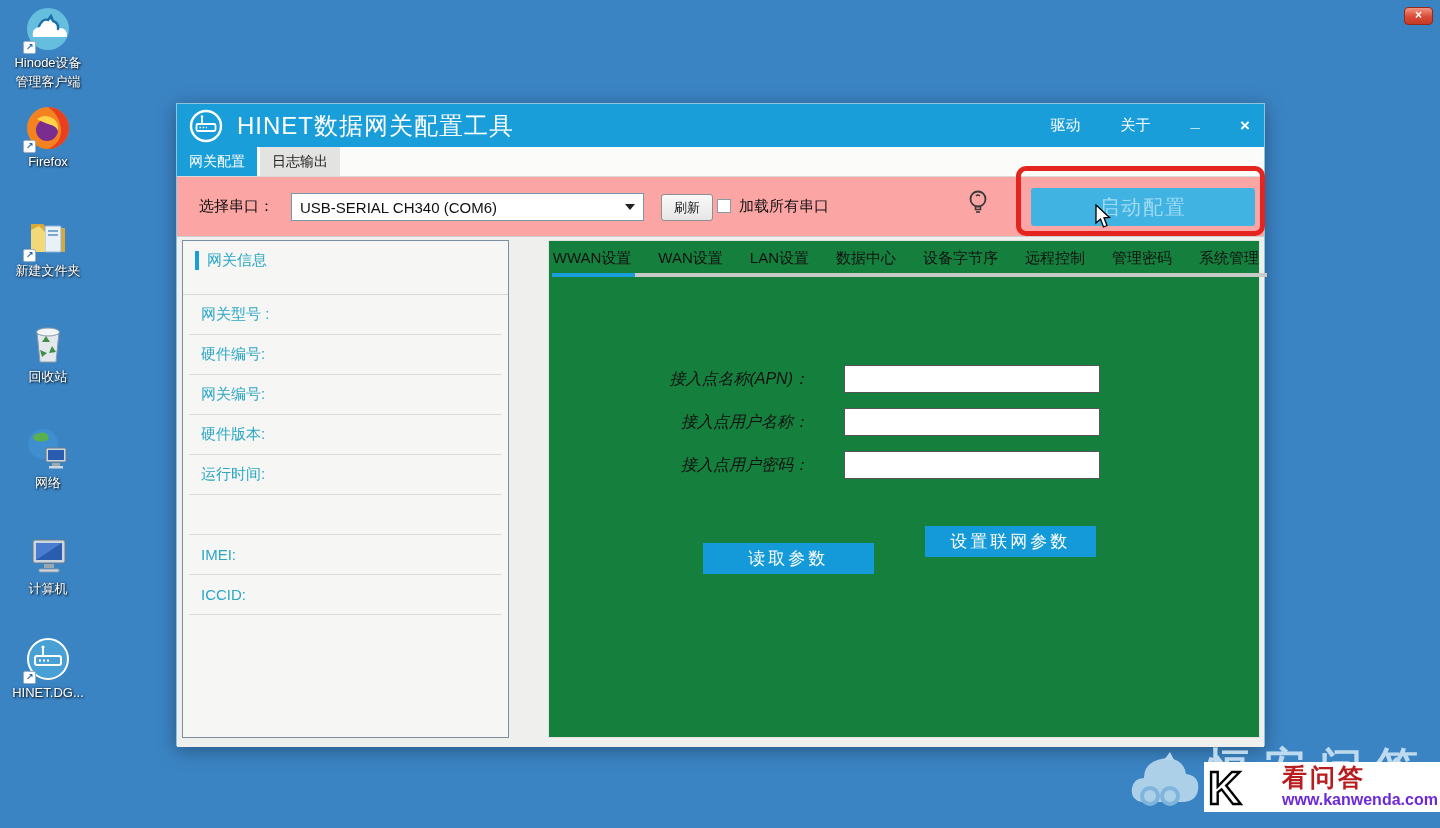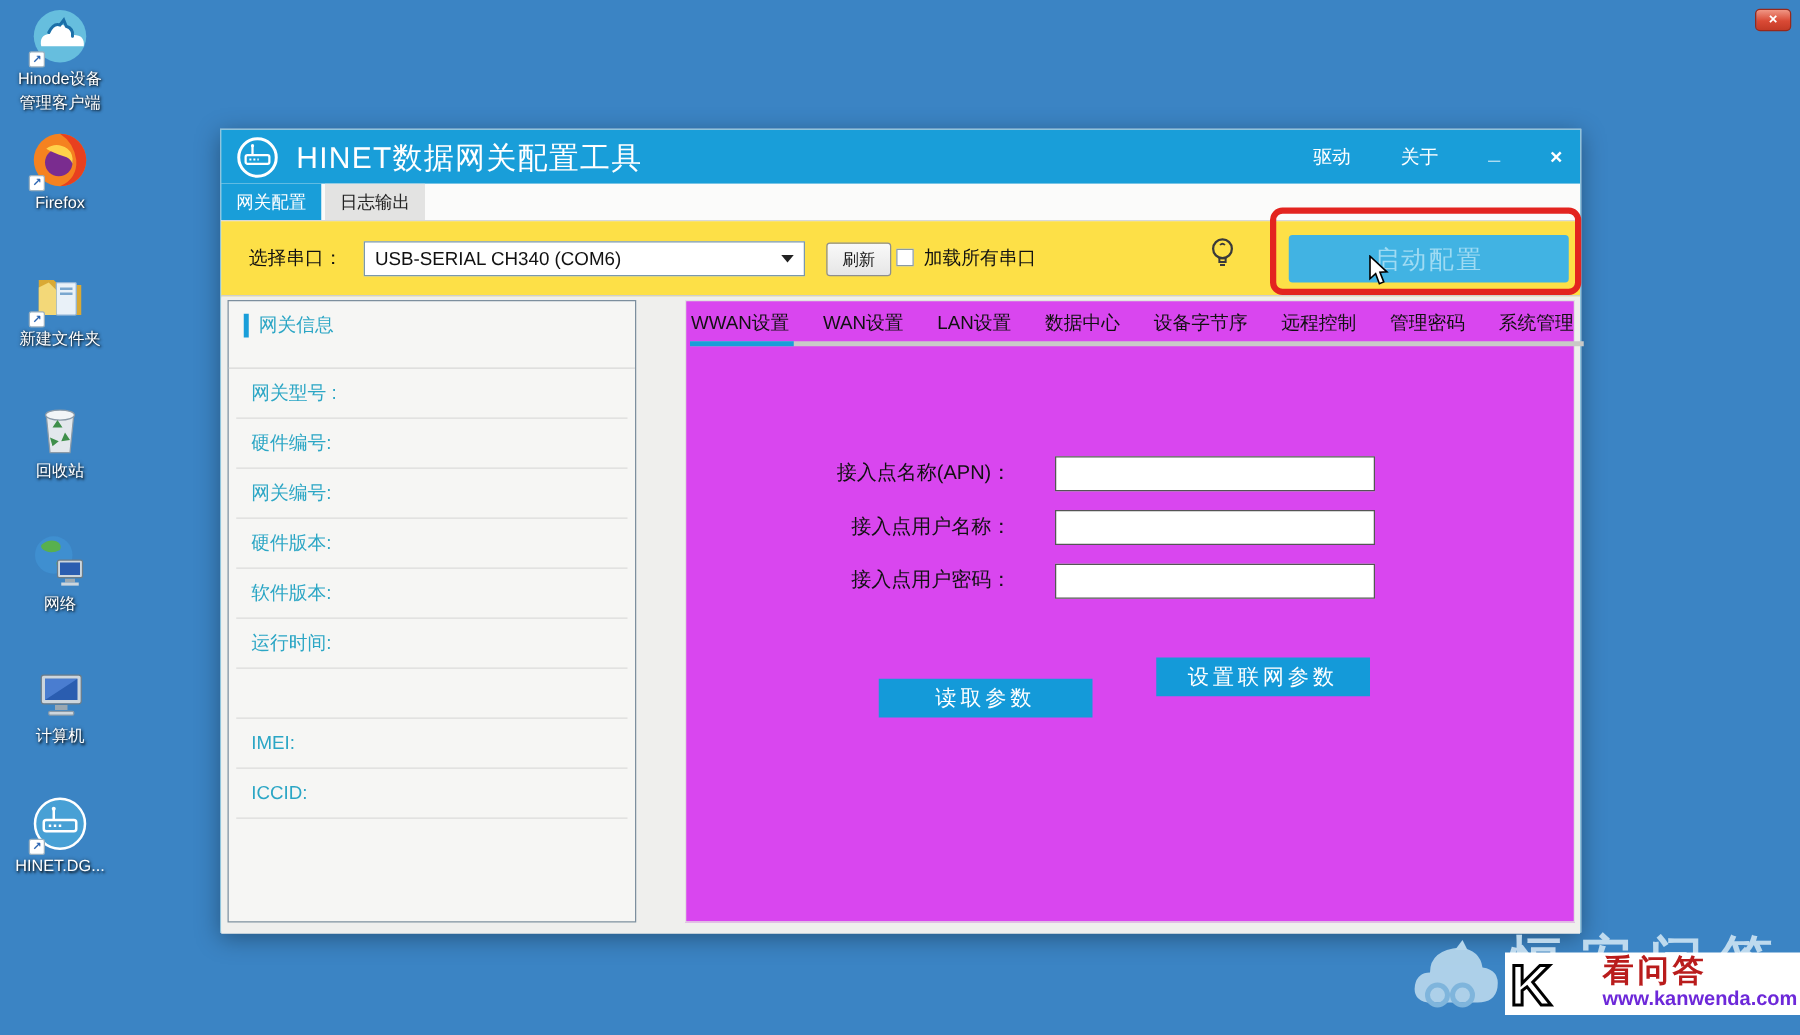--- a/index.html
+++ b/index.html
@@ -21,48 +21,48 @@
   .titlebar .menu { display:flex; align-items:center; gap:40px; color:#fff; font-size:15px; }
   .titlebar .menu span { cursor:pointer; }
   .titlebar .win-min { font-size:17px; font-weight:bold; position:relative; top:-4px; }
   .titlebar .win-close { font-size:17px; font-weight:bold; }
 
   .main-tabs { height:30px; background:#fbfbfa; display:flex; border-bottom:1px solid #d9d9d7; }
   .main-tab { min-width:76px; padding:0 12px; display:flex; align-items:center; justify-content:center; font-size:14px; margin-right:3px; cursor:pointer; }
   .main-tab.active { background:#199ed9; color:#fff; }
   .main-tab.inactive { background:#e3e3e2; color:#222; }
 
-  .toolbar { height:60px; background:#fde047; border-bottom:1px solid #cfcfcd; position:relative; }
+  .toolbar { height:60px; background:#fca5a5; border-bottom:1px solid #cfcfcd; position:relative; }
   .port-label { position:absolute; left:22px; top:20px; font-size:15px; color:#111; }
   .combo { position:absolute; left:114px; top:16px; width:353px; height:28px; background:#fff; border:1px solid #7a98ac; display:flex; align-items:center; padding:0 8px; cursor:pointer; }
   .combo .val { flex:1; font-size:15px; color:#111; white-space:nowrap; overflow:hidden; }
   .combo .arrow { width:0; height:0; border-left:5px solid transparent; border-right:5px solid transparent; border-top:6px solid #222; margin-left:6px; }
   .btn-refresh { position:absolute; left:484px; top:17px; width:52px; height:27px; font-size:13px; color:#111; background:linear-gradient(#f9f9f9,#e6e6e6); border:1px solid #8f8f8f; border-radius:3px; display:flex; align-items:center; justify-content:center; cursor:pointer; }
   .chk { position:absolute; left:540px; top:22px; width:14px; height:14px; background:#fff; border:1px solid #8a9aa5; cursor:pointer; }
   .chk-label { position:absolute; left:562px; top:20px; font-size:15px; color:#111; }
   .bulb { position:absolute; left:790px; top:11px; width:22px; height:30px; }
   .btn-start { position:absolute; left:854px; top:11px; width:224px; height:38px; background:#41b3e3; border:none; border-radius:3px; color:#9fdbf3; font-size:20px; letter-spacing:2px; cursor:pointer; }
 
   .main-area { position:absolute; left:0; top:134px; width:100%; height:509px; background:#efefed; display:flex; padding:2px 4px 9px 5px;gap:35px; }
 
   .info-panel { width:348px; background:#f6f6f4; border:1px solid #7d8f9e; display:flex; flex-direction:column; }
   .info-header { height:54px; border-bottom:1px solid #d8d8d6; display:flex; align-items:flex-start; padding:10px 0 0 12px; }
   .accent-bar { width:4px; height:19px; background:#199ed9; margin-right:8px; }
   .info-header .txt { color:#2ba6c5; font-size:15px; }
   .info-row { height:40px; margin:0 6px; border-bottom:1px solid #dcdcda; display:flex; align-items:center; padding-left:12px; color:#2ba6c5; font-size:15px; }
   .info-fill { flex:1; }
 
-  .settings-panel { flex:1; margin-left:4px; background:#d946ef; border:1px solid #e2e2e0; position:relative; }
+  .settings-panel { flex:1; margin-left:4px; background:#15803d; border:1px solid #e2e2e0; position:relative; }
   .settings-tabs { display:flex; gap:27px; padding:8px 0 0 4px; font-size:15px; color:#111; }
   .settings-tab { cursor:pointer; padding-bottom:6px; white-space:nowrap; }
   .tab-underline { position:absolute; left:3px; top:32px; height:4px; width:715px; background:#c9c9c7; }
   .tab-underline .seg { position:absolute; left:0; top:0; height:4px; width:83px; background:#199ed9; }
 
   .form-row { position:absolute; left:0; width:100%; height:28px; }
-  .form-row .flabel { position:absolute; right:450px; left:0; text-align:right; font-size:16px; color:#111; line-height:28px; }
+  .form-row .flabel { position:absolute; right:450px; left:0; text-align:right; font-size:16px; color:#111; line-height:28px;font-style:italic; }
   .form-row input { position:absolute; left:295px; top:0; width:256px; height:28px; border:1px solid #555; background:#fff; font-size:15px; padding:0 6px; }
   .btn-action { position:absolute; width:171px; height:31px; background:#149ad9; border:none; color:#fff; font-size:17px; letter-spacing:3px; cursor:pointer; }
 
   
   .red-annotation { position:absolute; left:1016px; top:166px; width:249px; height:70px; border:5px solid #e3241f; border-radius:10px; z-index:30; pointer-events:none; }
   .cursor-arrow { position:absolute; left:1095px; top:204px; z-index:31; }
 
   
   .screen-close { position:absolute; left:1404px; top:7px; width:29px; height:18px; background:linear-gradient(#f09684,#d94a35 55%,#c33a26); border:1px solid #99281a; border-radius:4px; color:#fff; font-weight:bold; font-size:12px; line-height:15px; text-align:center; z-index:40; cursor:pointer; }
 
@@ -218,21 +218,20 @@
 
       <div class="info-panel">
         <div class="info-header">
           <div class="accent-bar"></div>
           <div class="txt">网关信息</div>
         </div>
         <div class="info-row">网关型号 :</div>
         <div class="info-row">硬件编号:</div>
         <div class="info-row">网关编号:</div>
         <div class="info-row">硬件版本:</div>
-        <div class="info-row">软件版本:</div>
         <div class="info-row">运行时间:</div>
         <div class="info-row"></div>
         <div class="info-row">IMEI:</div>
         <div class="info-row">ICCID:</div>
         <div class="info-fill"></div>
       </div>
 
       <div class="settings-panel">
         <div class="settings-tabs">
           <div class="settings-tab">WWAN设置</div>

